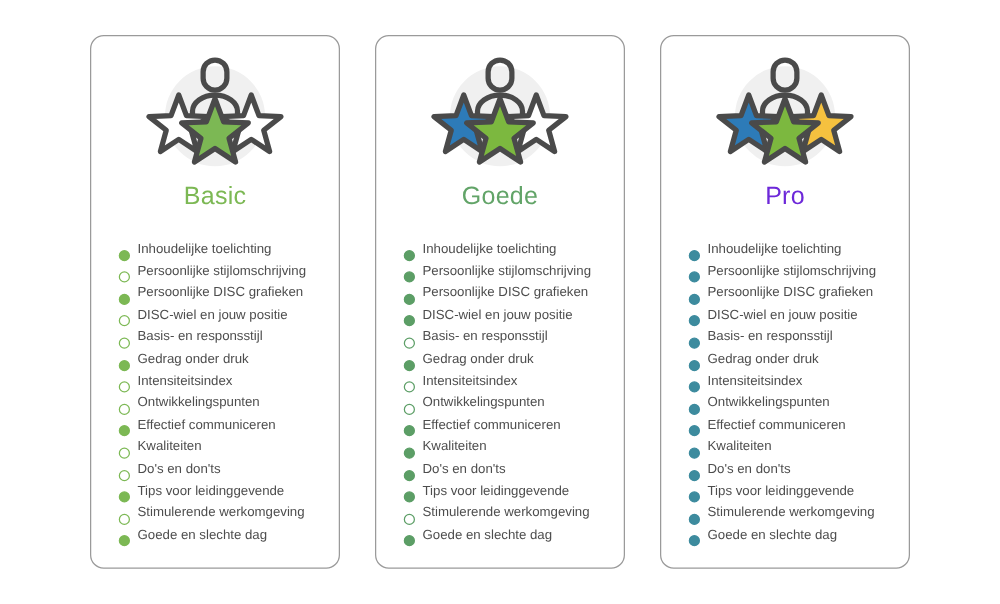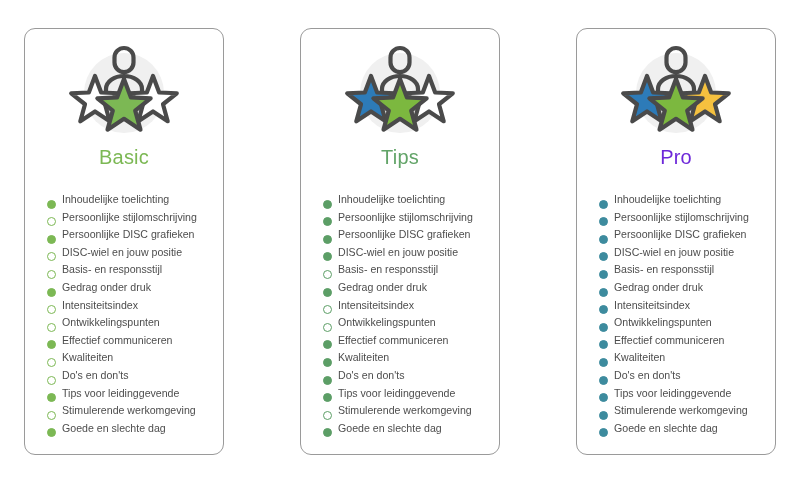--- a/index.html
+++ b/index.html
@@ -12,21 +12,21 @@
     height: 483px;
     font-family: "Liberation Sans", sans-serif;
     overflow: hidden;
   }
   .board {
     position: relative;
     width: 800px;
     height: 483px;
     display: flex;
     justify-content: center;
-    gap: 76px;
+    gap: 28px;
     padding-top: 28px;
     box-sizing: border-box;
   }
   .card {
     width: 200px;
     height: 427px;
     border: 1px solid #9a9a9a;
     border-radius: 11px;
     background: #ffffff;
     box-sizing: border-box;
@@ -165,21 +165,21 @@
     <rect x="50.5" y="13" width="19" height="24" rx="9.5"></rect>
     <path d="M42 72 V54 a18 13 0 0 1 36 0 V72"></path>
   </g>
   <g stroke="#4a4a4a" stroke-width="4.2" stroke-linejoin="round">
     <path d="M31.00,41.00L37.17,57.51L54.78,58.27L40.99,69.24L45.69,86.23L31.00,76.50L16.31,86.23L21.01,69.24L7.22,58.27L24.83,57.51Z" fill="#2d7bb8"></path>
     <path d="M89.00,41.00L95.17,57.51L112.78,58.27L98.99,69.24L103.69,86.23L89.00,76.50L74.31,86.23L79.01,69.24L65.22,58.27L82.83,57.51Z" fill="#ffffff"></path>
     <path d="M60.00,44.00L66.94,62.45L86.63,63.35L71.22,75.65L76.46,94.65L60.00,83.80L43.54,94.65L48.78,75.65L33.37,63.35L53.06,62.45Z" fill="#7cb83f"></path>
   </g>
 </svg>
       </div>
-    <div class="card-title" style="color:#62a468">Tips</div>
+    <div class="card-title" style="color:#62a468">Goede</div>
     <ul class="feature-list">
         <li class="feature-item">
       <span class="bullet" style="background:#5c9e66;border:1px solid #5c9e66;"></span>
       <span class="feature-label">Inhoudelijke toelichting</span>
     </li>
         <li class="feature-item">
       <span class="bullet" style="background:#5c9e66;border:1px solid #5c9e66;"></span>
       <span class="feature-label">Persoonlijke stijlomschrijving</span>
     </li>
         <li class="feature-item">

